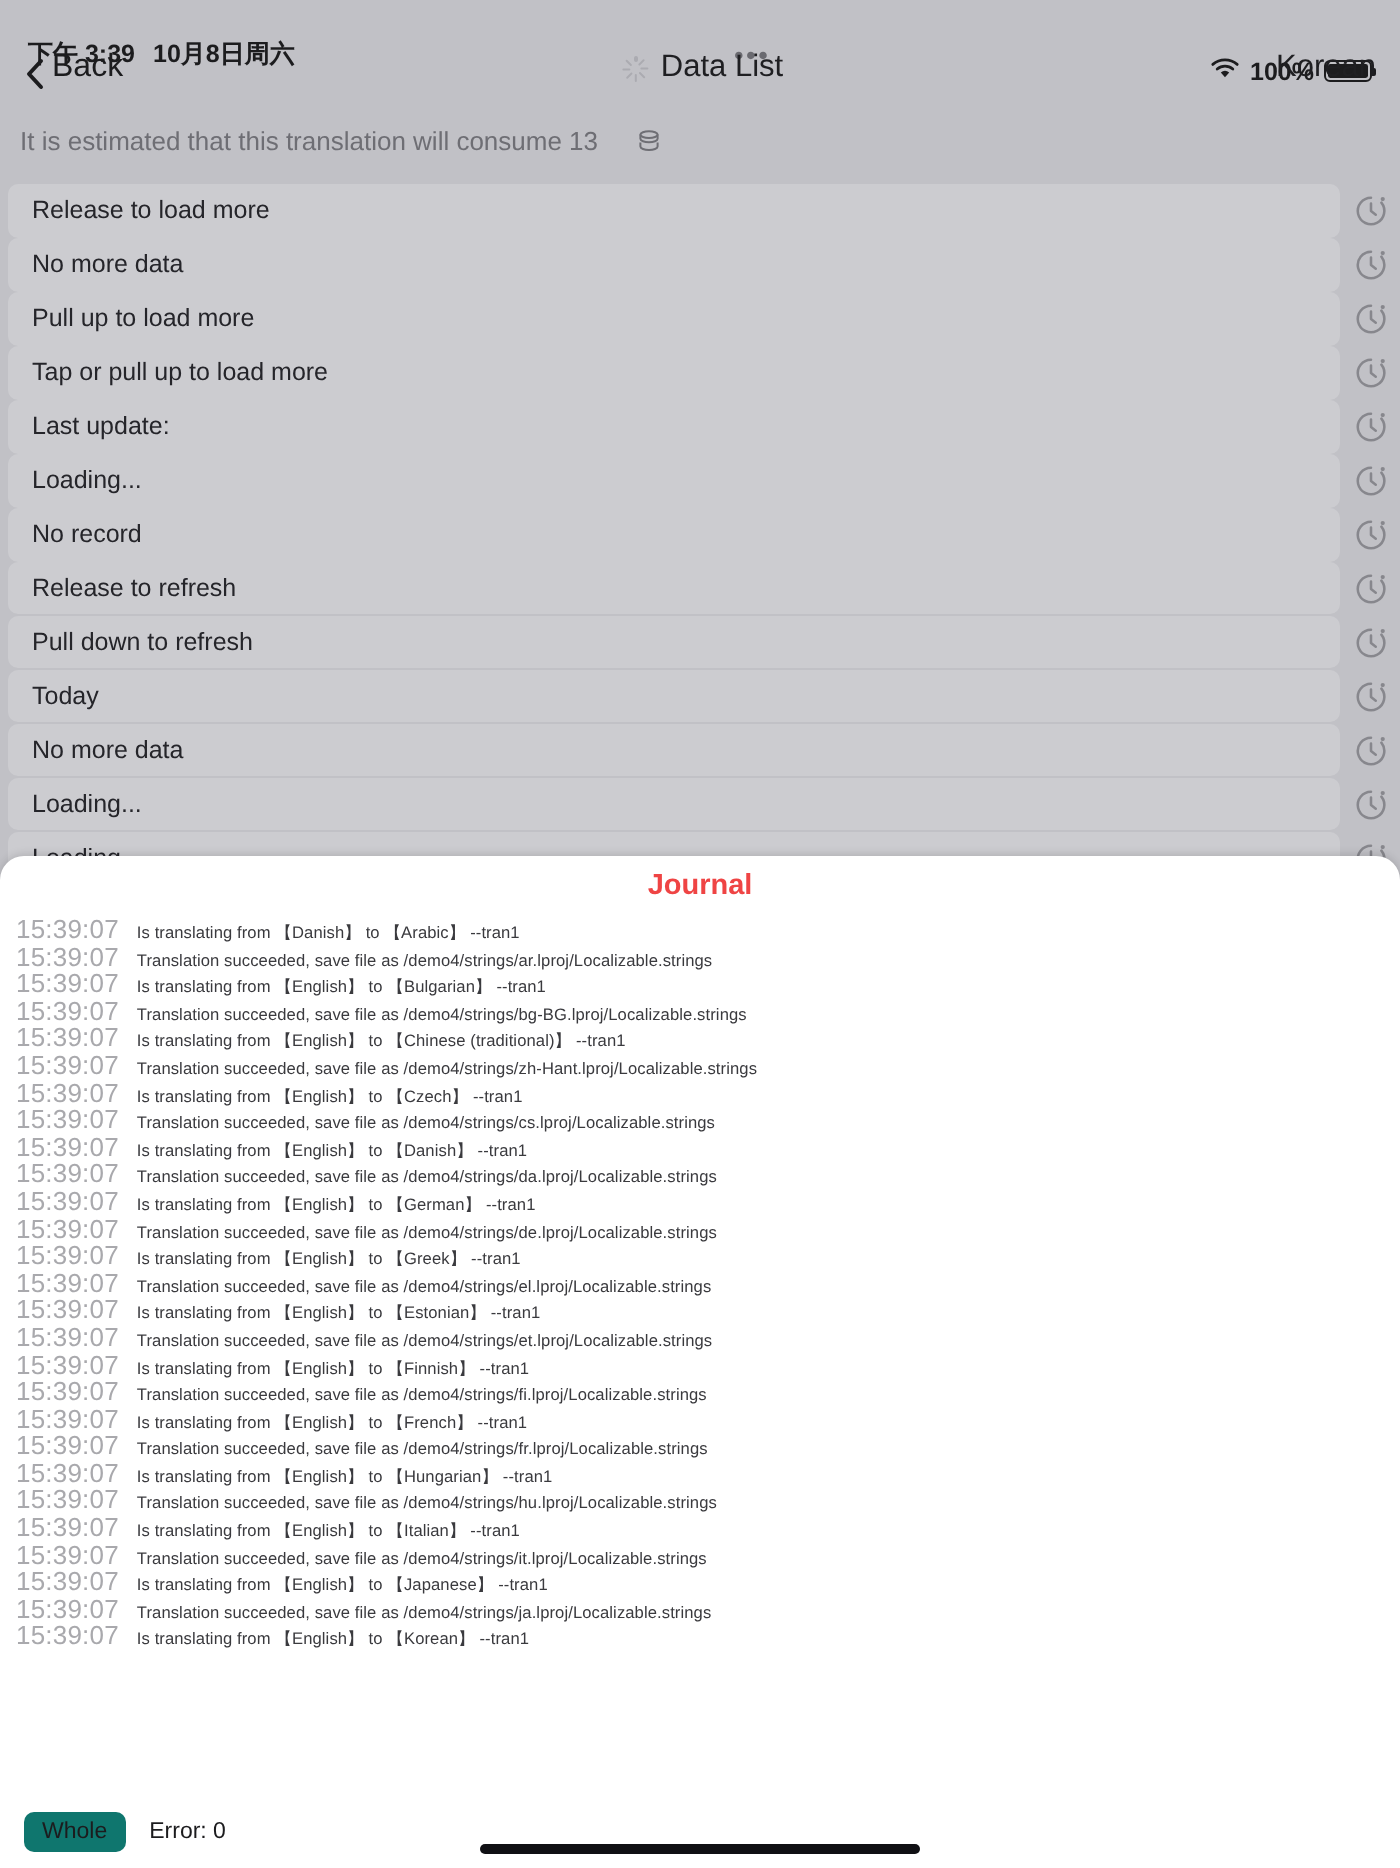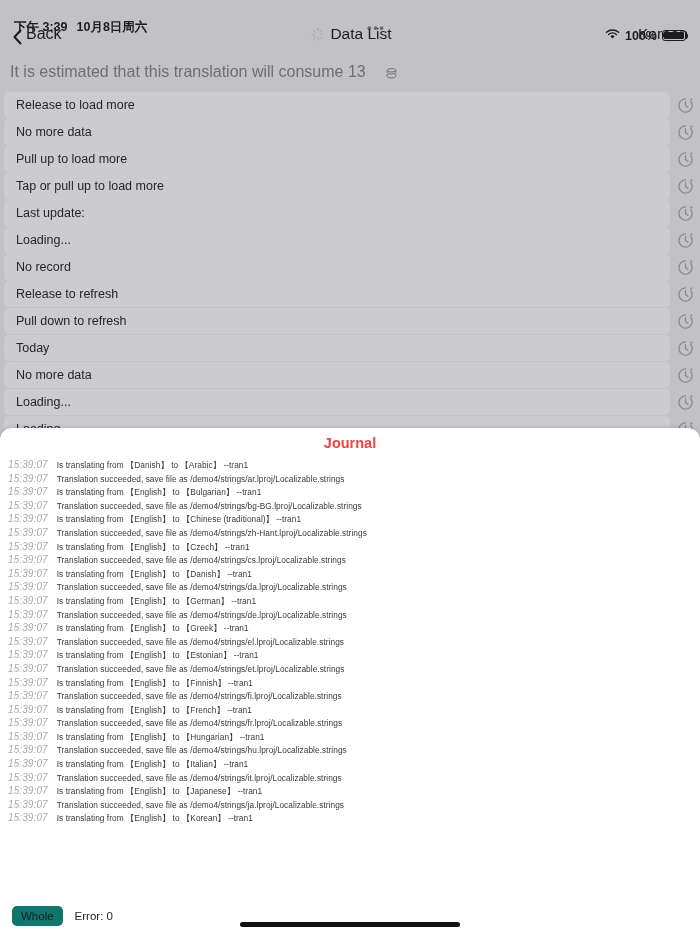--- a/index.html
+++ b/index.html
@@ -91,21 +91,21 @@
     width: 1.4px; height: 3.6px;
     background: #9a9aa0;
     border-radius: 1px;
     transform-origin: 0.7px 6.5px;
   }
 
   
   #estimate {
     position: absolute;
     top: 63px; left: 10px;
-    font-size: 16px;
+    font-size: 13px;
     color: #6e6e74;
     display: flex;
     align-items: center;
     gap: 20px;
   }
   .db-icon { display: inline-block; width: 11px; height: 12px; }
 
   
   #list {
     position: absolute;
@@ -172,25 +172,24 @@
   }
   .log-line {
     display: flex;
     align-items: baseline;
     gap: 9px;
     height: 13.6px;
     line-height: 13.6px;
     white-space: nowrap;
   }
   .log-time {
-    font-size: 10px;
+    font-size: 13px;
     color: #a9a9ad;
     flex: 0 0 auto;
     letter-spacing: .1px;
-    font-style: italic;
   }
   .log-msg {
     font-size: 8.3px;
     color: #3a3a3e;
     letter-spacing: .05px;
   }
 
   
   #journal-footer {
     flex: 0 0 36px;

